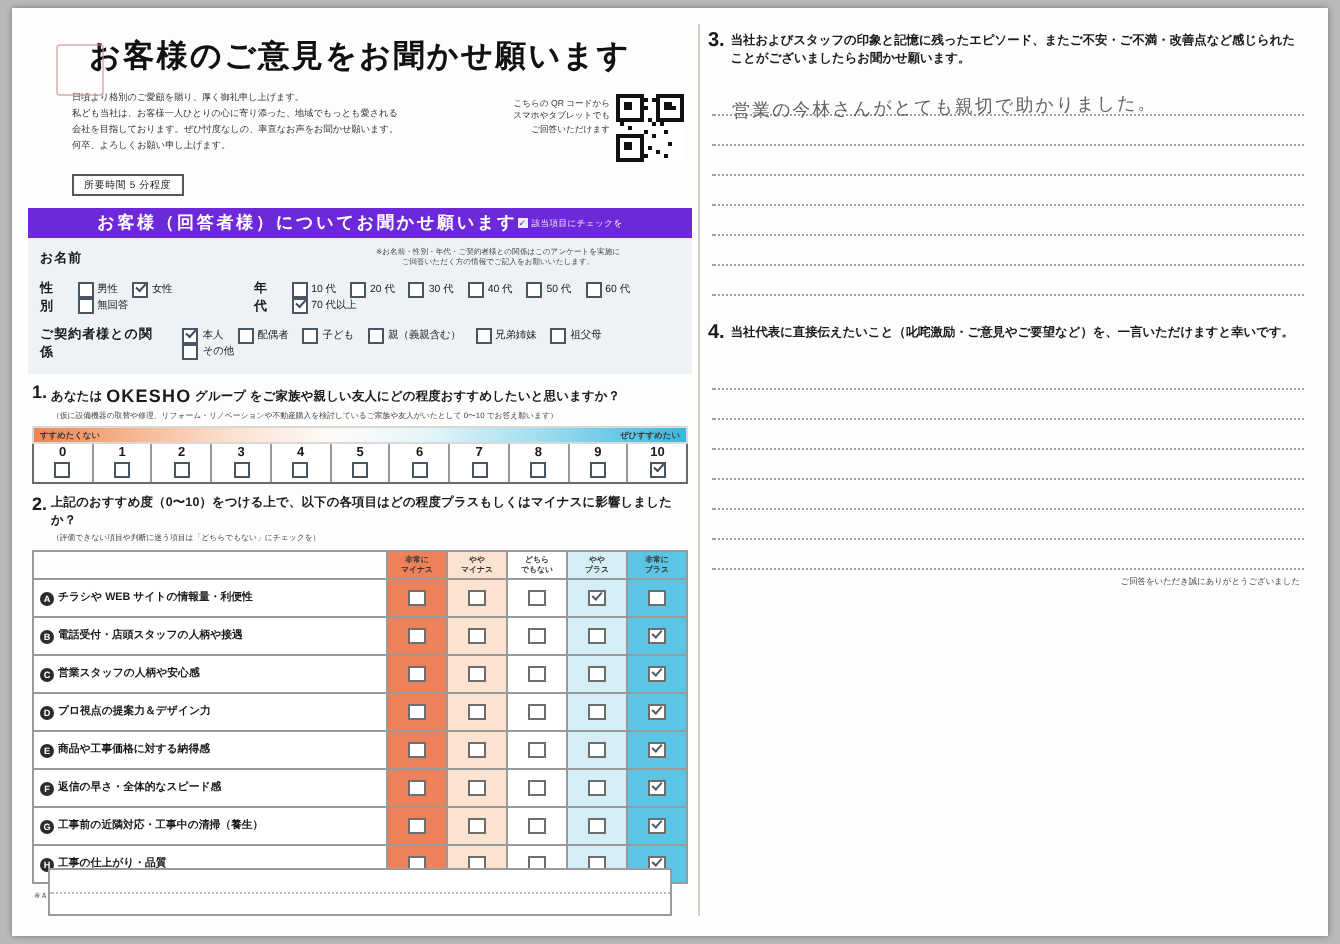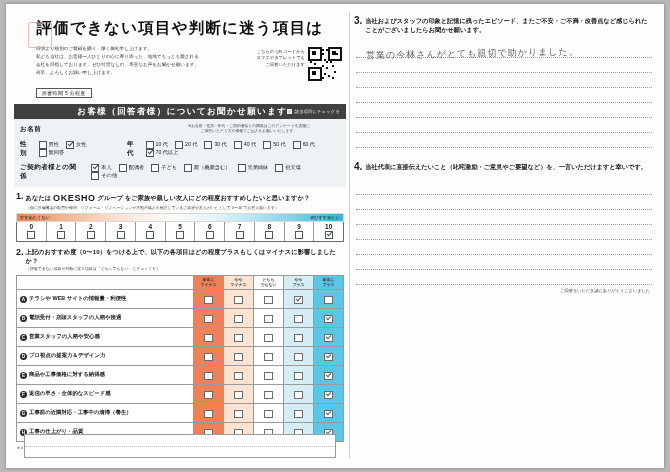--- a/index.html
+++ b/index.html
@@ -36,22 +36,22 @@
   .qr .m{position:absolute;width:10px;height:10px;border:2px solid #111;}
   .qr .m i{position:absolute;left:2px;top:2px;width:4px;height:4px;background:#111;}
   .qr .n{position:absolute;background:#111;width:2px;height:2px;}
   .time-box{
     display:inline-block;margin:4px 0 0 22px;border:1px solid #555;
     padding:1px 5px;font-size:5px;letter-spacing:.3px;
   }
 
   
   .bar{
-    margin-top:5px;background:#404040;color:#fff;height:15px;
-    display:flex;align-items:center;justify-content:flex-end;padding:0 6px;
+    margin-top:5px;background:#6d28d9;color:#fff;height:15px;
+    display:flex;align-items:center;justify-content:center;padding:0 19px;
   }
   .bar .bt{font-size:8.5px;font-weight:bold;letter-spacing:1.4px;}
   .bar .bn{font-size:4.3px;letter-spacing:.2px;display:flex;align-items:center;gap:2px;opacity:.9;}
   .chk-mini{width:5px;height:5px;background:#fff;color:#3c4552;font-size:4.5px;line-height:5px;text-align:center;}
 
   
   .resp{background:#eef2f5;padding:5px 6px 6px 6px;}
   .line{display:flex;align-items:center;margin-bottom:5px;}
   .lbl{font-size:6.5px;font-weight:bold;letter-spacing:.5px;}
   .note-r{margin-left:auto;font-size:3.8px;line-height:1.4;text-align:center;color:#444;width:182px;}
@@ -141,21 +141,21 @@
 </style>
 </head>
 <body>
 
 <div class="sheet">
   <div class="vdiv"></div>
 
   <div class="col-left">
 
     <div class="seal"></div>
-    <div class="title">評価できない項目や判断に迷う項目は</div>
+    <div class="title">お客様のご意見をお聞かせ願います</div>
 
     <div class="intro-wrap">
       <div class="intro">
         <p>日頃より格別のご愛顧を賜り、厚く御礼申し上げます。</p>
         <p>私ども当社は、お客様一人ひとりの心に寄り添った、地域でもっとも愛される</p>
         <p>会社を目指しております。ぜひ忖度なしの、率直なお声をお聞かせ願います。</p>
         <p>何卒、よろしくお願い申し上げます。</p>
       </div>
       <div style="display:flex;align-items:flex-start;">
         <div class="qr-note" style="white-space:pre-line;">こちらの QR コードから

